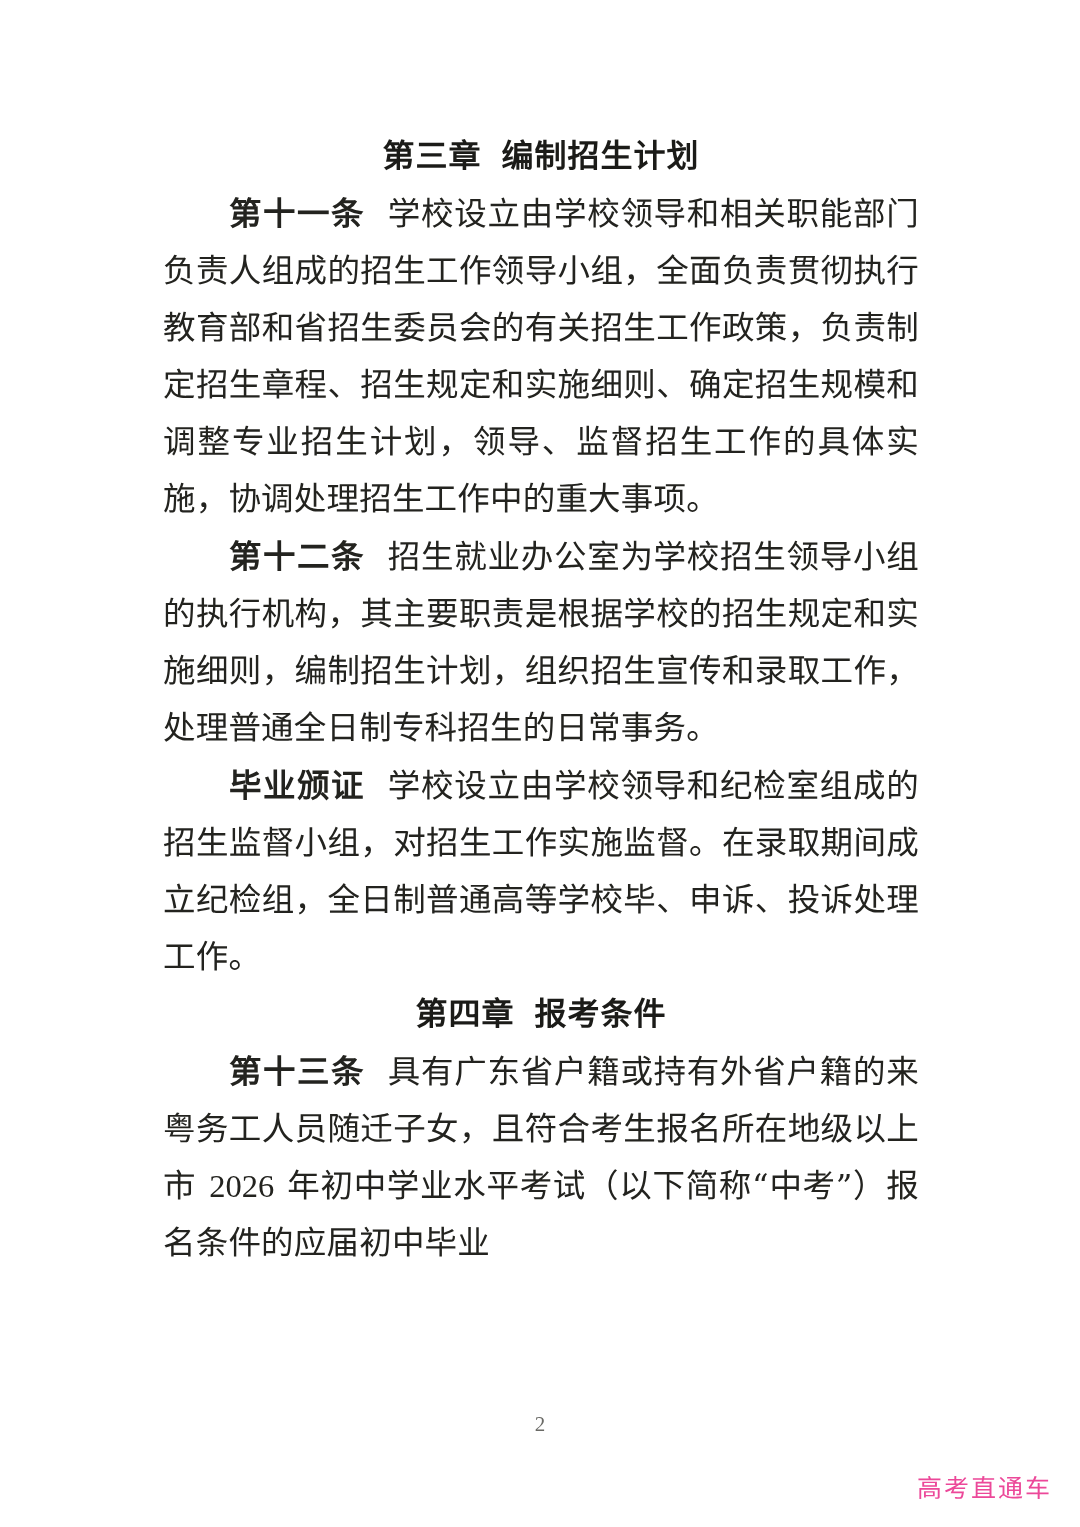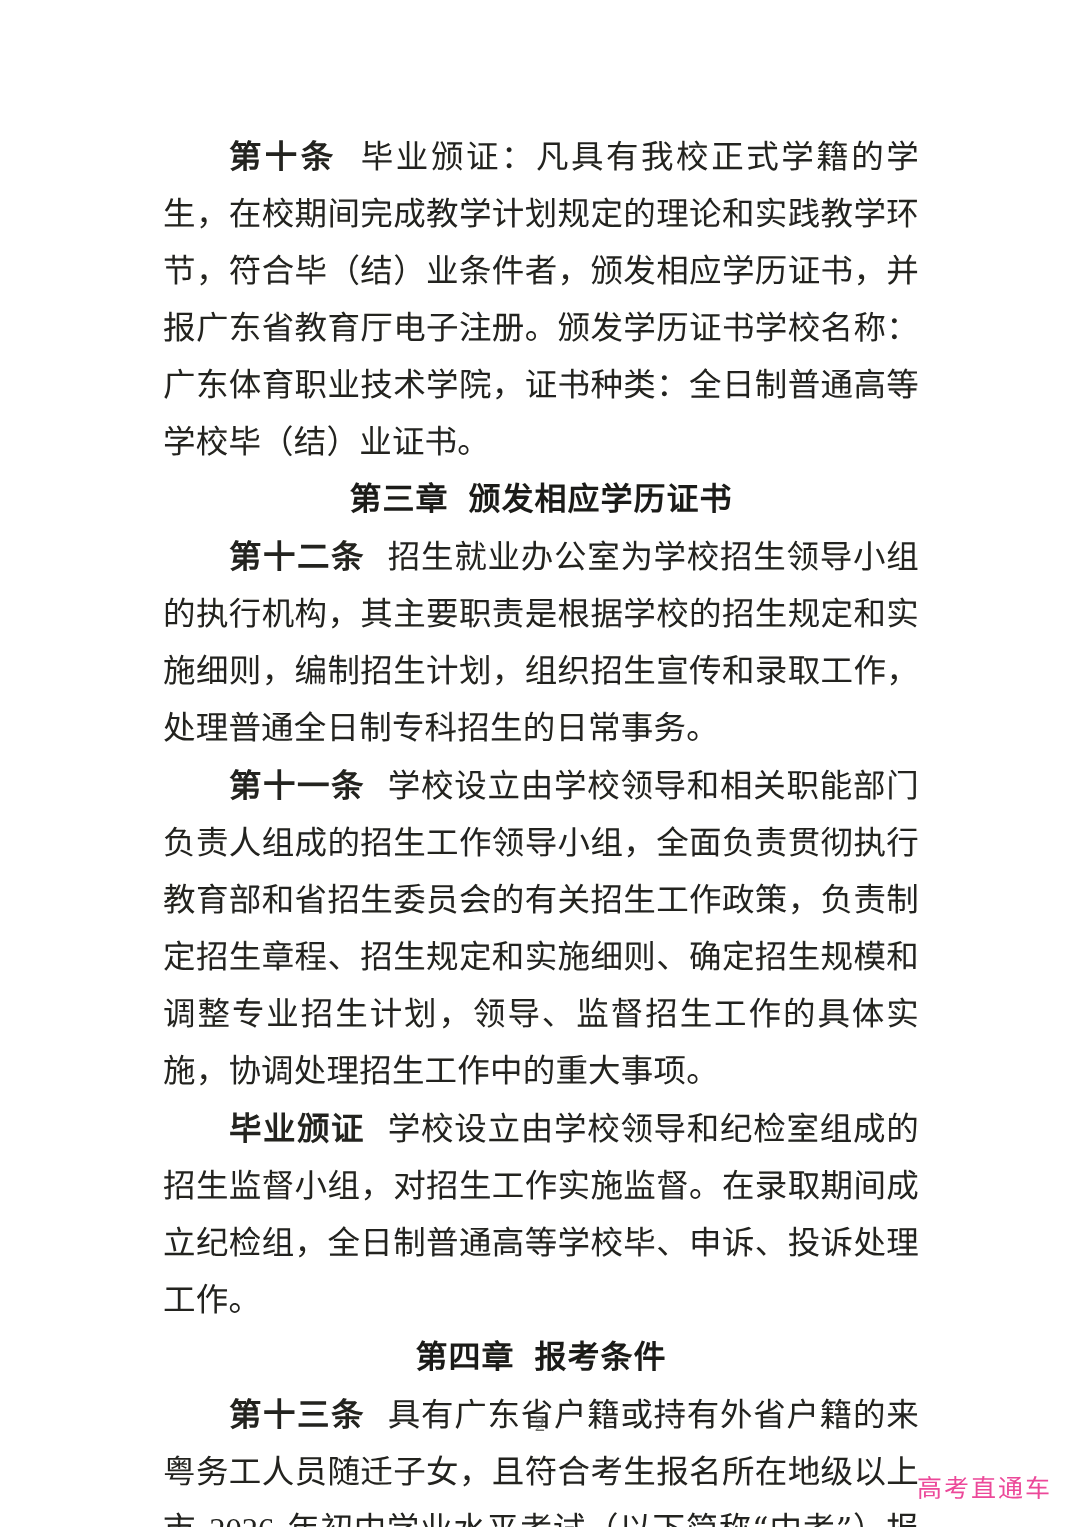--- a/index.html
+++ b/index.html
@@ -105,27 +105,26 @@
     user-select: none;
   }
 </style>
 </head>
 <body>
 
 <div class="page">
 
   <div class="doc-body">
 
-    <p class="para"><span class="art-no">第十条</span><span class="art-gap"></span><span>毕业颁证：凡具有我校正式学籍的学生，在校期间完成教学计划规定的理论和实践教学环节，符合毕（结）业条件者，颁发相应学历证书，并报广东省教育厅电子注册。颁发学历证书学校名称： 广东体育职业技术学院，证书种类：全日制普通高等学校毕（结）业证书。</span></p>
 
-    <p class="chapter"><span>第三章</span><span class="chap-gap"></span><span>颁发相应学历证书</span></p>
+    <p class="chapter"><span>第三章</span><span class="chap-gap"></span><span>编制招生计划</span></p>
+
+    <p class="para"><span class="art-no">第十一条</span><span class="art-gap"></span><span>学校设立由学校领导和相关职能部门负责人组成的招生工作领导小组，全面负责贯彻执行教育部和省招生委员会的有关招生工作政策，负责制定招生章程、招生规定和实施细则、确定招生规模和调整专业招生计划，领导、监督招生工作的具体实施，协调处理招生工作中的重大事项。</span></p>
 
     <p class="para"><span class="art-no">第十二条</span><span class="art-gap"></span><span>招生就业办公室为学校招生领导小组的执行机构，其主要职责是根据学校的招生规定和实施细则，编制招生计划，组织招生宣传和录取工作，处理普通全日制专科招生的日常事务。</span></p>
-
-    <p class="para"><span class="art-no">第十一条</span><span class="art-gap"></span><span>学校设立由学校领导和相关职能部门负责人组成的招生工作领导小组，全面负责贯彻执行教育部和省招生委员会的有关招生工作政策，负责制定招生章程、招生规定和实施细则、确定招生规模和调整专业招生计划，领导、监督招生工作的具体实施，协调处理招生工作中的重大事项。</span></p>
 
     <p class="para"><span class="art-no">毕业颁证</span><span class="art-gap"></span><span>学校设立由学校领导和纪检室组成的招生监督小组，对招生工作实施监督。在录取期间成立纪检组，全日制普通高等学校毕、申诉、投诉处理工作。</span></p>
 
     <p class="chapter"><span>第四章</span><span class="chap-gap"></span><span>报考条件</span></p>
 
     <p class="para"><span class="art-no">第十三条</span><span class="art-gap"></span><span>具有广东省户籍或持有外省户籍的来粤务工人员随迁子女，且符合考生报名所在地级以上市 </span><span class="num">2026</span><span> 年初中学业水平考试（以下简称“中考”）报名条件的应届初中毕业</span></p>
 
   </div>
 
   <div class="page-number">2</div>

